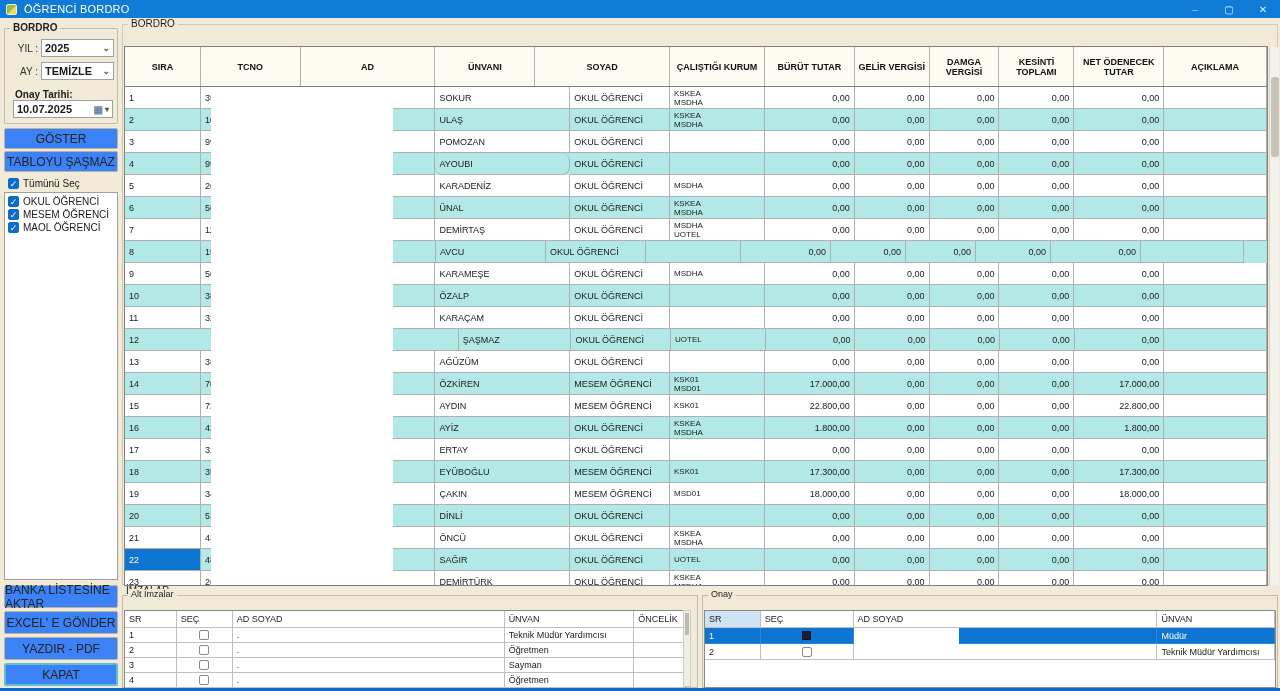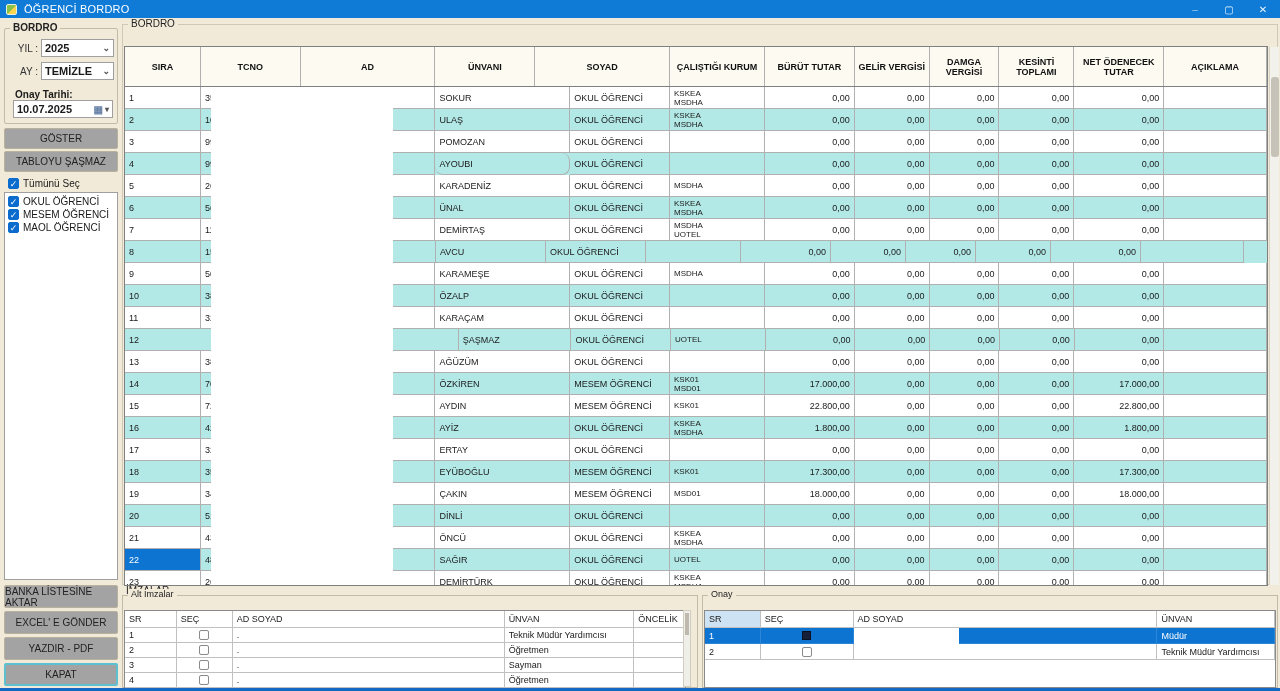--- a/index.html
+++ b/index.html
@@ -22,21 +22,21 @@
   .gb-bordro { left:0; top:8px; width:114px; height:96px; }
   .fieldrow { position:absolute; left:0; width:114px; height:18px; display:flex; align-items:center; }
   .flabel { width:36px; text-align:right; font-size:10px; color:#333; padding-right:3px; }
   .select { flex:1; height:18px; margin-right:5px; background:#fff; border:1px solid #9f9f9f; display:flex; align-items:center; padding:0 3px; font-weight:bold; font-size:11px; }
   .select .chev { margin-left:auto; color:#555; font-size:9px; }
   .onay-label { position:absolute; left:10px; top:60px; font-weight:bold; font-size:10px; }
   .datefield { position:absolute; left:8px; top:71px; width:100px; height:18px; background:#fff; border:1px solid #9f9f9f; display:flex; align-items:center; padding:0 3px; font-weight:bold; font-size:11px; }
   .datefield .cal { margin-left:auto; color:#6a83a8; font-size:10px; }
   .datefield .chev { color:#555; font-size:8px; margin-left:2px; }
 
-  .btn { position:absolute; left:0; width:114px; height:21px; background:#a3a3a3; border:1px solid #b9b19b; border-radius:2px; display:flex; align-items:center; justify-content:center; font-size:10px; color:#222; }
+  .btn { position:absolute; left:0; width:114px; height:21px; background:#3b82f6; border:1px solid #b9b19b; border-radius:2px; display:flex; align-items:center; justify-content:center; font-size:12px; color:#222; }
   .btn-goster { top:108px; }
   .btn-temizle { top:131px; }
   .btn-banka { top:565px; height:23px; }
   .btn-excel { top:591px; height:23px; }
   .btn-yazdir { top:617px; height:23px; }
   .btn-kapat { top:643px; height:23px; border:2px solid #5cc0d0; }
 
   .cb { width:11px; height:11px; border-radius:2px; background:#0c6cce; border:1px solid #0c6cce; color:#fff; font-size:9px; line-height:10px; text-align:center; flex:0 0 auto; }
   .tumunu { position:absolute; left:4px; top:158px; display:flex; align-items:center; gap:4px; font-size:10px; }
   .listbox { position:absolute; left:0; top:172px; width:114px; height:388px; background:#fff; border:1px solid #9f9f9f; padding:2px 0 0 3px; }

